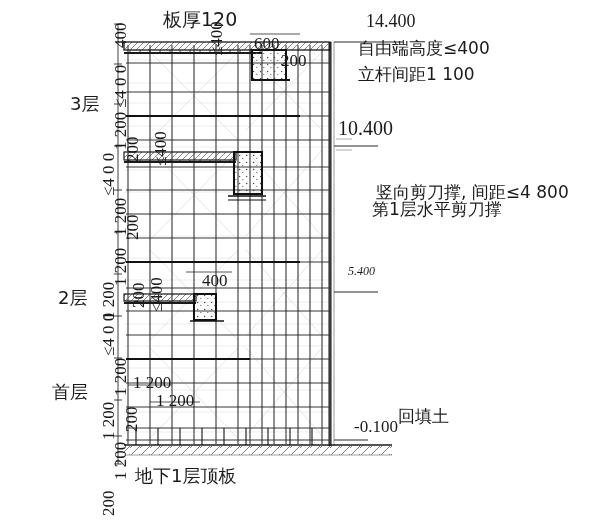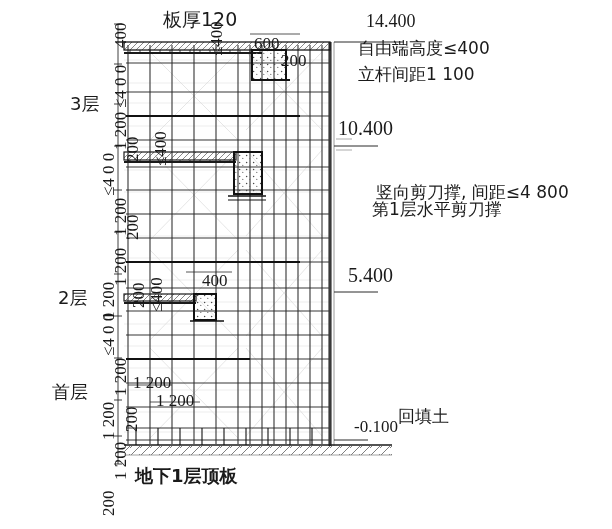--- a/index.html
+++ b/index.html
@@ -237,30 +237,30 @@
       <line x1="250" y1="34" x2="300" y2="34"></line>
     </g>
   </svg>
 
   <div class="txt lbl-cn" style="left:163px;top:10px;font-size:19px;">板厚120</div>
   <div class="txt num" style="left:254px;top:35px;font-size:17px;text-align:right;">600</div>
   <div class="txt num" style="left:281px;top:52px;font-size:17px;">200</div>
 
   <div class="txt num" style="left:366px;top:12px;font-size:18px;">14.400</div>
   <div class="txt num" style="left:338px;top:118px;font-size:20px;">10.400</div>
-  <div class="txt num" style="left:348px;top:265px;font-size:20px;">5.400</div>
+  <div class="txt num" style="left:348px;top:265px;font-size:12px;font-style:italic;">5.400</div>
   <div class="txt num" style="left:354px;top:418px;font-size:17px;">-0.100</div>
 
   <div class="txt lbl-cn" style="left:358px;top:40px;font-size:17px;">自由端高度≤400</div>
   <div class="txt lbl-cn" style="left:358px;top:66px;font-size:17px;">立杆间距1 100</div>
   <div class="txt lbl-cn" style="left:372px;top:157px;font-size:17px;margin-top:44px;">第1层水平剪刀撑</div>
   <div class="txt lbl-cn" style="left:348px;top:184px;font-size:17px;margin-left:28px;">竖向剪刀撑, 间距≤4 800</div>
 
   <div class="txt lbl-cn" style="left:398px;top:408px;font-size:17px;text-align:right;">回填土</div>
-  <div class="txt lbl-cn" style="left:135px;top:467px;font-size:18px;font-weight:bold;">地下1层顶板</div>
+  <div class="txt lbl-cn" style="left:135px;top:467px;font-size:18px;">地下1层顶板</div>
 
   <div class="txt lbl-cn" style="left:58px;top:95px;font-size:18px;margin-left:12px;">3层</div>
   <div class="txt lbl-cn" style="left:58px;top:249px;font-size:18px;margin-top:40px;">2层</div>
   <div class="txt lbl-cn" style="left:52px;top:383px;font-size:18px;">首层</div>
 
   <div class="vtxt num" style="left:112px;top:48px;font-size:17px;">400</div>
   <div class="vtxt num" style="left:112px;top:108px;font-size:17px;">≤4 0 0</div>
   <div class="vtxt num" style="left:112px;top:150px;font-size:17px;">1 200</div>
   <div class="vtxt num" style="left:100px;top:196px;font-size:17px;">≤4 0 0</div>
   <div class="vtxt num" style="left:112px;top:236px;font-size:17px;">1 200</div>

